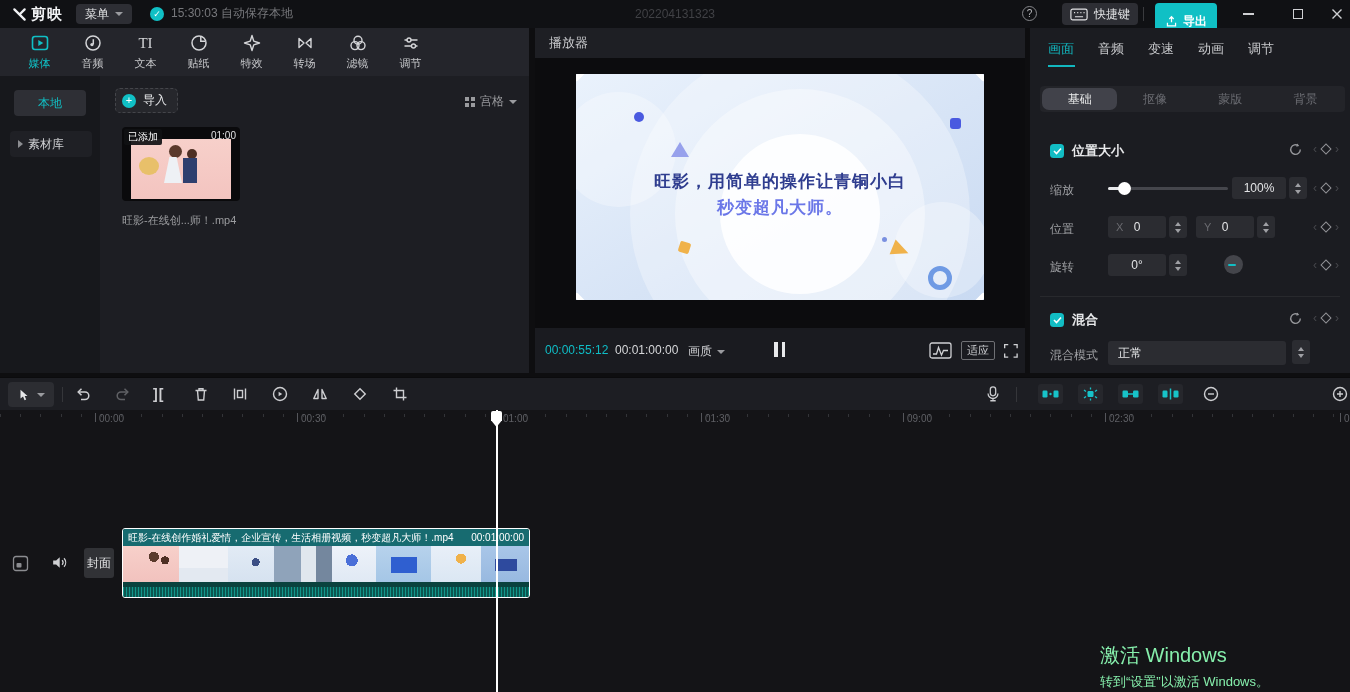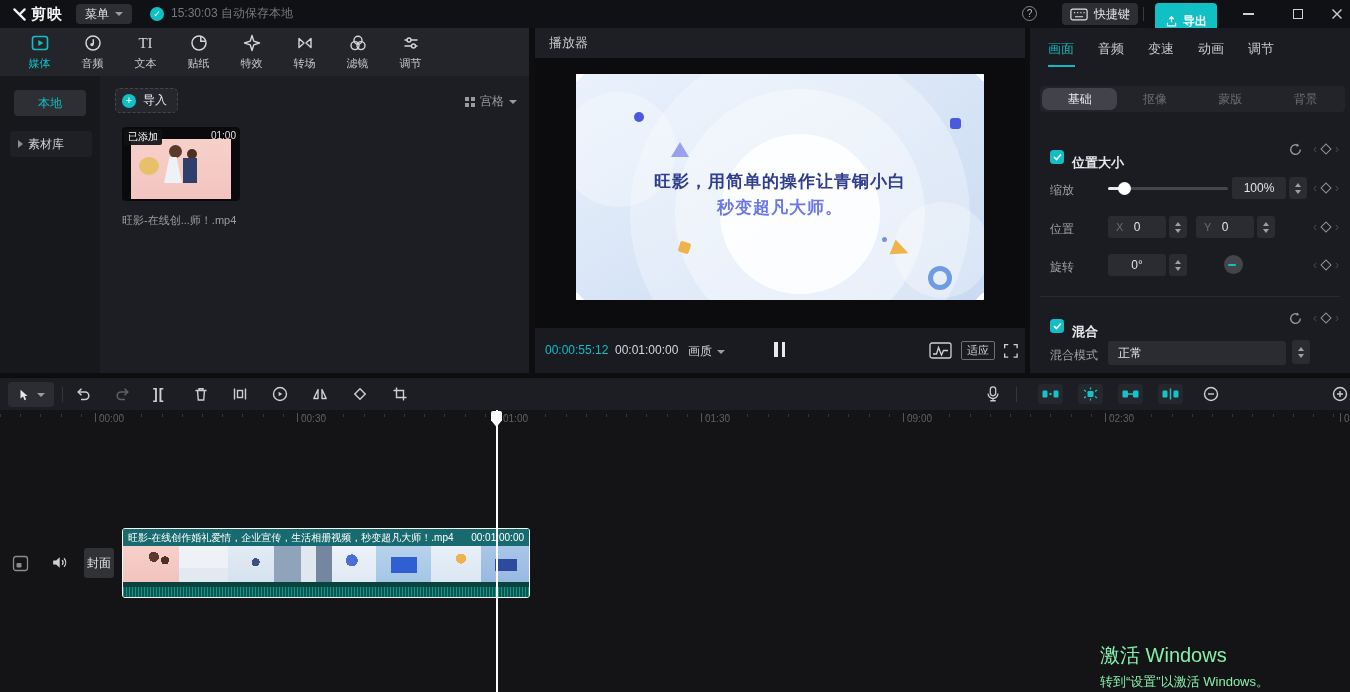--- a/index.html
+++ b/index.html
@@ -106,21 +106,21 @@
   
   .inspector { position:absolute; left:1030px; top:28px; width:320px; height:345px; background:#1b1c21; }
   .insp-tabs { position:absolute; left:18px; top:12px; display:flex; gap:24px; font-size:13px; color:#c8c9cc; }
   .insp-tab.active { color:#12b7bf; }
   .tab-underline { position:absolute; left:18px; top:37px; width:27px; height:2px; background:#12b7bf; }
   .subtabs { position:absolute; left:10px; top:58px; width:305px; height:26px; background:#232429; border-radius:4px; display:flex; padding:2px; }
   .subtab { flex:1; display:flex; align-items:center; justify-content:center; font-size:12px; color:#6a6b71; border-radius:7px; }
   .subtab.active { background:#41424a; color:#eceded; }
   .sec-header { position:absolute; left:20px; display:flex; align-items:center; gap:8px; }
   .checkbox { width:14px; height:14px; background:#12bdc4; border-radius:3.5px; display:flex; align-items:center; justify-content:center; }
-  .sec-title { font-size:13px; color:#e8e9eb; font-weight:bold;margin-top:12px; }
+  .sec-title { font-size:13px; color:#e8e9eb; font-weight:bold; }
   .reset-btn { position:absolute; left:258px; width:15px; height:15px; }
   .kf-group { position:absolute; left:283px; display:flex; align-items:center; gap:5px; }
   .kf-chev { color:#46474c; font-size:12px; line-height:10px; }
   .kf-diamond { width:8px; height:8px; border:1.3px solid #909195; transform:rotate(45deg); }
   .row-label { position:absolute; left:20px; font-size:12px; color:#9fa0a4; }
   .slider-track { position:absolute; left:78px; width:120px; height:3px; background:#45464c; border-radius:2px; }
   .slider-fill { position:absolute; left:0; top:0; height:3px; width:16px; background:#e8e9eb; border-radius:2px; }
   .slider-knob { position:absolute; left:10px; top:-5px; width:13px; height:13px; border-radius:50%; background:#fff; }
   .value-box { position:absolute; height:22px; background:#2b2c31; border-radius:3px; display:flex; align-items:center; justify-content:center;
                font-size:12px; color:#e3e4e6; }
@@ -197,20 +197,21 @@
       <span class="logo-text">剪映</span>
     </div>
     <div class="menu-btn">
       <span>菜单</span>
       <span class="caret-down"></span>
     </div>
     <div class="autosave">
       <span class="check-circle">✓</span>
       <span class="autosave-text">15:30:03 自动保存本地</span>
     </div>
+    <div class="project-title">202204131323</div>
     <div class="help-btn">?</div>
     <div class="shortcut-btn">
       <svg width="18" height="13" viewBox="0 0 20 14">
           <rect x="1" y="1" width="18" height="12" rx="2" fill="none" stroke="#e3e4e6" stroke-width="1.3"></rect>
           <path d="M4.5 5 h1.2 M8 5 h1.2 M11.5 5 h1.2 M15 5 h1.2 M5.5 9.5 h9" stroke="#e3e4e6" stroke-width="1.3"></path>
         </svg>
       <span>快捷键</span>
     </div>
     <div class="tb-divider"></div>
     <div class="export-btn">

